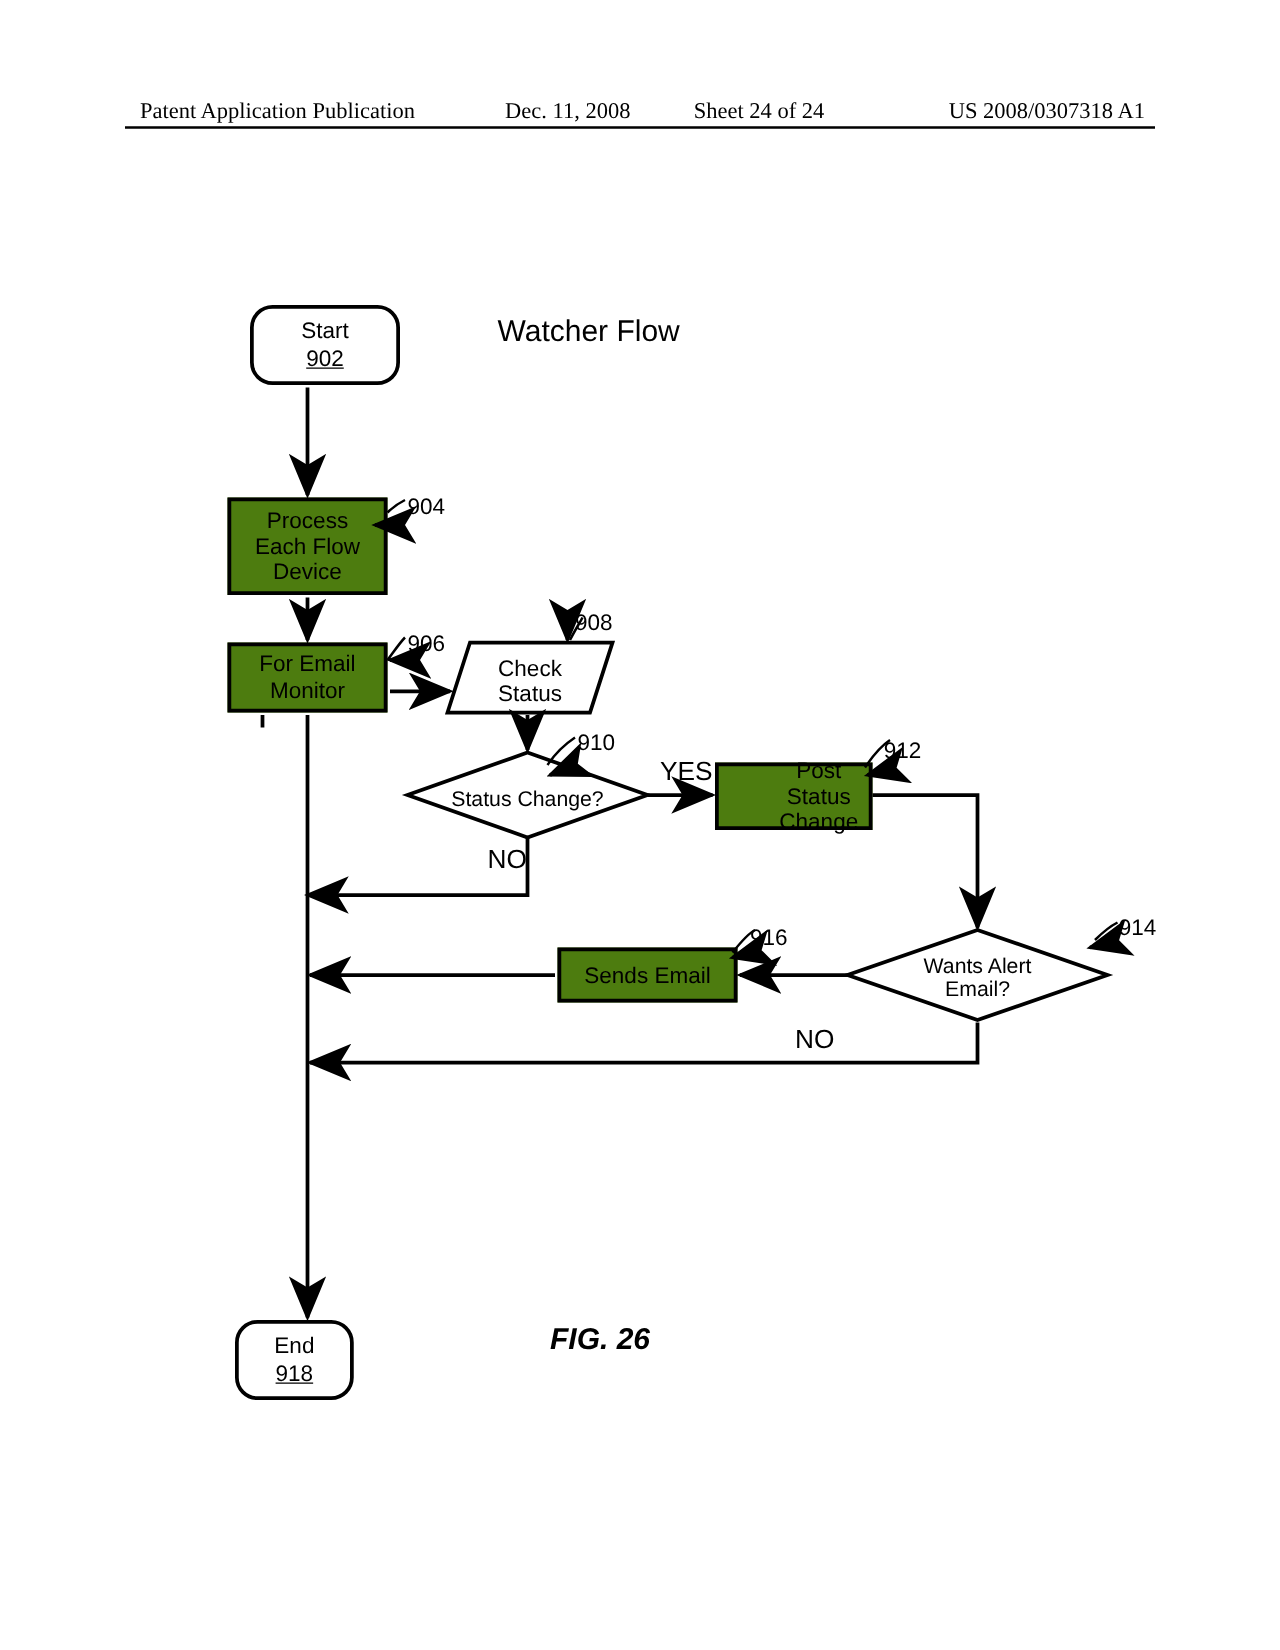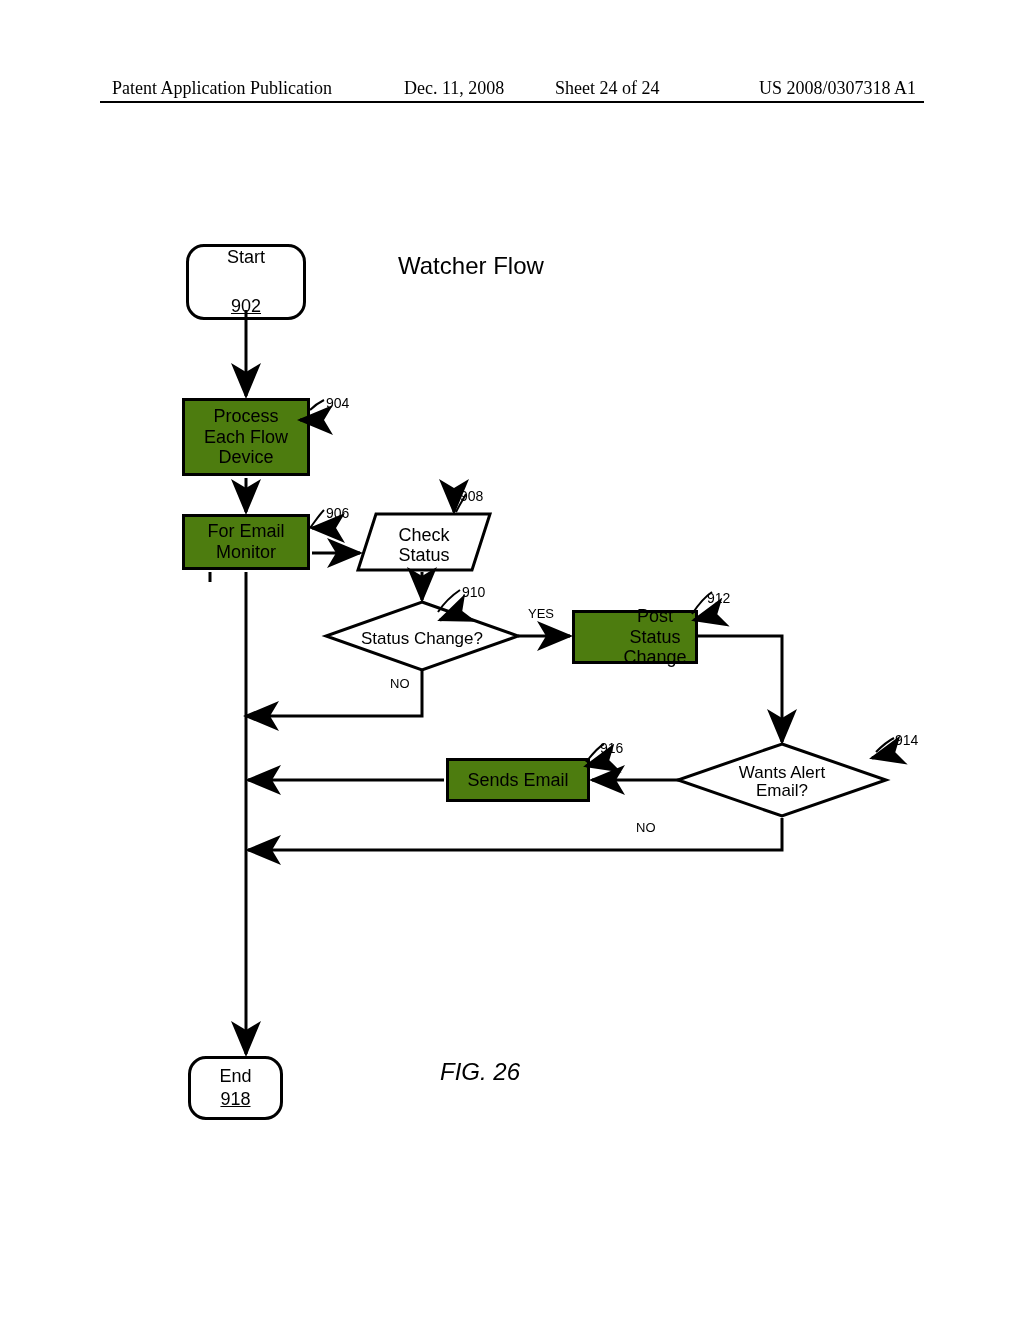--- a/index.html
+++ b/index.html
@@ -60,31 +60,31 @@
     margin-top: 2px;
   }
   .title {
     position: absolute;
     font-size: 24px;
     font-family: Arial, Helvetica, sans-serif;
   }
   .figlabel {
     position: absolute;
     font-size: 24px;
-    font-weight: normal;
+    font-weight: bold;
     font-style: italic;
     font-family: Arial, Helvetica, sans-serif;
   }
   .reflabel {
     position: absolute;
-    font-size: 14px;
+    font-size: 18px;
   }
   .edgelabel {
     position: absolute;
-    font-size: 13px;
+    font-size: 21px;
   }
   svg { position: absolute; overflow: visible; }
   .diamond-text {
     font-size: 17px;
     text-anchor: middle;
     dominant-baseline: middle;
   }
   .para-text {
     font-size: 18px;
     text-anchor: middle;
@@ -99,21 +99,21 @@
   <div class="header">
     <span class="left">Patent Application Publication</span>
     <span class="mid">Dec. 11, 2008</span>
     <span class="sheet">Sheet 24 of 24</span>
     <span class="right">US 2008/0307318 A1</span>
   </div>
   <div class="rule"></div>
 
   <div class="title" style="left:398px; top:252px;">Watcher Flow</div>
 
-  <div class="node terminator" style="left:186px; top:244px; width:120px; height:76px;justify-content:space-between;">
+  <div class="node terminator" style="left:200px; top:244px; width:120px; height:64px;">
     <span>Start</span>
     <span class="ref">902</span>
   </div>
 
   <div class="node box" style="left:182px; top:398px; width:128px; height:78px;">
     <span>Process</span>
     <span>Each Flow</span>
     <span>Device</span>
   </div>
   <span class="reflabel" style="left:326px; top:395px;">904</span>

